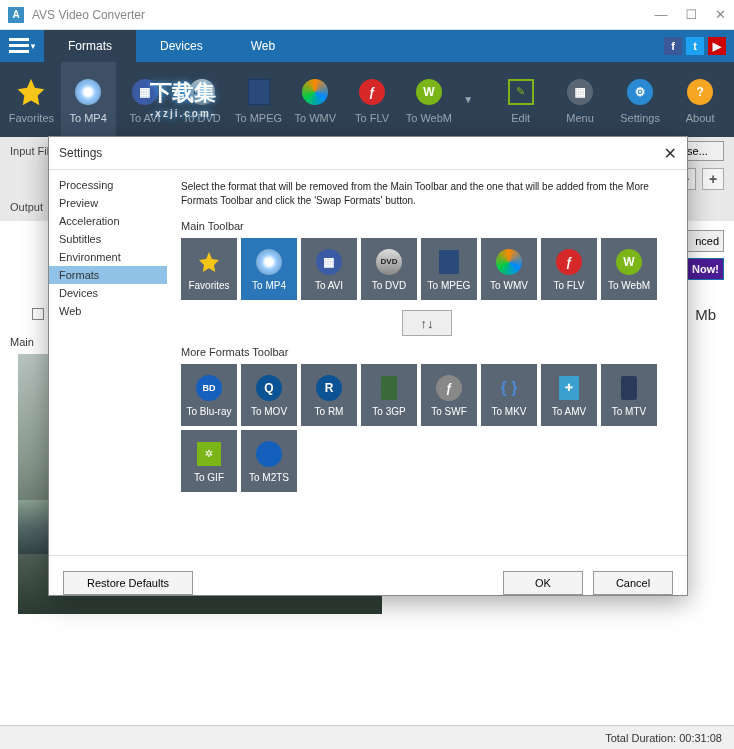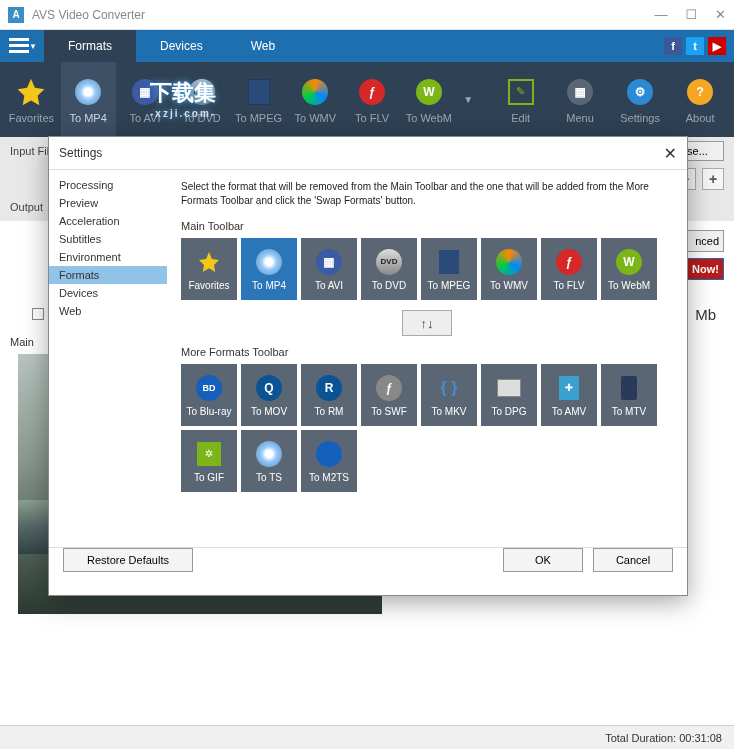--- a/index.html
+++ b/index.html
@@ -45,21 +45,21 @@
 
 .striprow { height:28px; background:#e8e8e8; display:flex; align-items:center; justify-content:flex-end; padding-right:10px; gap:6px; }
 .sqbtn { width:22px; height:22px; background:#f5f5f5; border:1px solid #aaa; display:flex;align-items:center;justify-content:center; color:#555; font-size:14px; font-weight:bold; }
 
 .outrow { height:28px; background:#e8e8e8; display:flex; align-items:center; padding:0 10px; font-size:11px; }
 .outrow .lbl { color:#444; }
 
 
 .rightstack { position:absolute; right:10px; top:230px; display:flex; flex-direction:column; gap:6px; }
 .rightstack .b { width:48px; height:22px; font-size:11px; border:1px solid #999; background:#f0f0f0; text-align:right; padding-right:4px; display:flex;align-items:center;justify-content:flex-end; }
-.rightstack .now { background:#b91c1c; color:#fff; border:1px solid #1b6fb0; font-weight:bold; }
+.rightstack .now { background:#4c1d95; color:#fff; border:1px solid #1b6fb0; font-weight:bold; }
 
 .mb { position:absolute; right:18px; top:306px; font-size:15px; color:#333; }
 
 
 .preview { position:absolute; left:18px; top:354px; width:364px; height:260px; background:#000; }
 .preview .img { position:absolute; inset:0; background:linear-gradient(180deg,#b8c4c0 0%,#8a9a8f 40%,#5a6a5f 70%,#2a3a32 100%); }
 .preview .img::after{content:"";position:absolute;left:0;bottom:60px;width:100%;height:54px;background:linear-gradient(180deg,#8aa090 0%,#566 50%,#344 100%);}
 
 .conve { position:absolute; left:10px; top:336px; font-size:11px; color:#333; }
 .chk { position:absolute; left:32px; top:308px; width:12px; height:12px; border:1px solid #888; background:#fff; }
@@ -77,21 +77,21 @@
 .dside .it.sel { background:#91c2e8; }
 .dmain { flex:1; padding:10px 14px; overflow:hidden; }
 .dmain .desc { font-size:10px; color:#222; margin-bottom:12px; line-height:1.4; }
 .dmain .seclbl { font-size:11px; color:#333; margin-bottom:6px; }
 .grid { display:flex; flex-wrap:wrap; gap:4px; margin-bottom:10px; }
 .fmt { width:56px; height:62px; background:#5a6673; display:flex; flex-direction:column; align-items:center; justify-content:center; gap:4px; color:#fff; font-size:10px; cursor:default; }
 .fmt.sel { background:#2b76b9; }
 .fmt .fi { width:28px; height:28px; display:flex; align-items:center; justify-content:center; }
 .swaprow { display:flex; justify-content:center; margin:4px 0 10px; }
 .swap { width:50px; height:26px; background:#eee; border:1px solid #aaa; display:flex; align-items:center; justify-content:center; font-size:13px; color:#333; }
-.dfoot { height:48px; border-top:1px solid #ddd; display:flex; align-items:flex-start; padding:0 14px; gap:10px; }
+.dfoot { height:40px; border-top:1px solid #ddd; display:flex; align-items:flex-end; padding:0 14px; gap:10px; }
 .dfoot .restore { width:130px; height:24px; border:1px solid #999; background:#f4f4f4; font-size:11px; }
 .dfoot .sp { flex:1; }
 .dfoot .ok, .dfoot .cancel { width:80px; height:24px; border:1px solid #999; background:#f4f4f4; font-size:11px; }
 
 
 .circ { width:26px; height:26px; border-radius:50%; display:flex; align-items:center; justify-content:center; font-size:12px; font-weight:bold; color:#fff; }
 </style>
 </head>
 <body>
 
@@ -334,59 +334,53 @@
             <span>To MOV</span>
           </div>
           <div class="fmt">
             <div class="fi">
               <div class="circ" style="background:#0b5394;">R</div>
             </div>
             <span>To RM</span>
           </div>
           <div class="fmt">
             <div class="fi">
+              <div style="width:16px;height:24px;background:#3a6a3a;border-radius:2px;"></div>
+            </div>
+            <span>To 3GP</span>
+          </div>
+          <div class="fmt">
+            <div class="fi">
               <div class="circ" style="background:#888;">ƒ</div>
             </div>
             <span>To SWF</span>
           </div>
           <div class="fmt">
             <div class="fi">
               <div style="color:#4a8ad4;font-size:16px;font-weight:bold;">{ }</div>
             </div>
             <span>To MKV</span>
           </div>
           <div class="fmt">
             <div class="fi">
-              <div style="width:24px;height:18px;background:#ddd;border:1px solid #888;"></div>
-            </div>
-            <span>To DPG</span>
-          </div>
-          <div class="fmt">
-            <div class="fi">
               <div style="width:20px;height:24px;background:#3aa0d0;display:flex;align-items:center;justify-content:center;">✚</div>
             </div>
             <span>To AMV</span>
           </div>
           <div class="fmt">
             <div class="fi">
               <div style="width:16px;height:24px;background:#2a3a5a;border-radius:2px;"></div>
             </div>
             <span>To MTV</span>
           </div>
           <div class="fmt">
             <div class="fi">
               <div style="width:24px;height:24px;background:#7cb518;display:flex;align-items:center;justify-content:center;">✲</div>
             </div>
             <span>To GIF</span>
-          </div>
-          <div class="fmt">
-            <div class="fi">
-              <div class="circ" style="background:radial-gradient(circle,#fff 20%,#9cf 40%,#58a 100%);"></div>
-            </div>
-            <span>To TS</span>
           </div>
           <div class="fmt">
             <div class="fi">
               <div class="circ" style="background:#1560bd;"></div>
             </div>
             <span>To M2TS</span>
           </div>
         </div>
     </div>
   </div>

